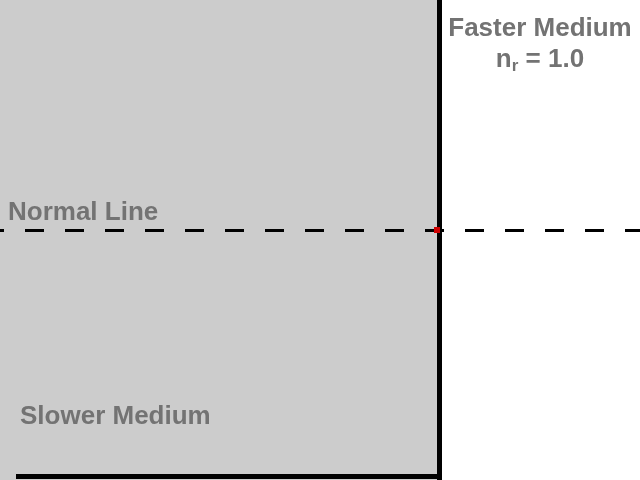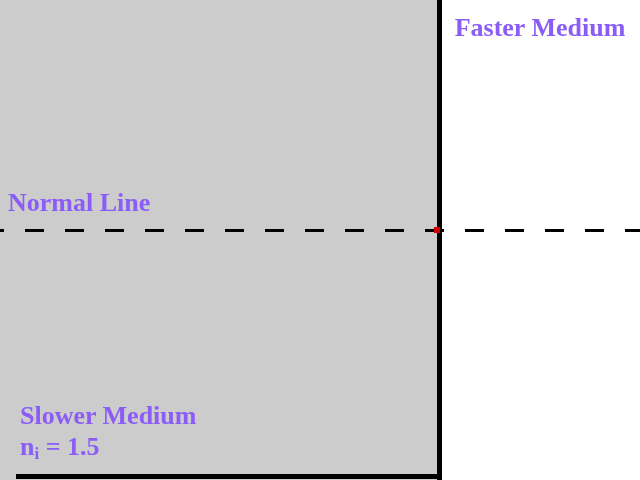--- a/index.html
+++ b/index.html
@@ -48,70 +48,69 @@
   }
   
   .incidence-dot {
     position: absolute;
     left: 434px; top: 227px;
     width: 6px; height: 6px;
     background: #cc0000;
   }
   .label {
     position: absolute;
-    color: #8b5cf6;
+    color: #737373;
     font-weight: bold;
     font-size: 26px;
     line-height: 31px;
     white-space: nowrap;
-    font-family: Liberation Serif, serif;
   }
   .label sub {
     font-size: 17px;
     line-height: 0;
     vertical-align: baseline;
     position: relative;
     top: 4px;
   }
   .label-faster {
     left: 440px; top: 12px;
     width: 200px;
     text-align: center;
   }
   .label-slower {
     left: 20px; top: 400px;
     width: 200px;
     text-align: left;
   }
   .label-normal {
-    left: 8px; top: 188px;
+    left: 8px; top: 196px;
     line-height: 30px;
   }
 </style>
 </head>
 <body>
 
 <div class="stage">
 
   <div class="medium-slower" style="background-color: rgb(204, 204, 204);"></div>
 
   <div class="boundary-line" style="background-color: rgb(0, 0, 0);"></div>
 
   <div class="bottom-bar" style="background-color: rgb(0, 0, 0);"></div>
 
   <div class="normal-line"></div>
 
   <div class="incidence-dot" style="background-color: rgb(204, 0, 0);"></div>
 
   <div class="label label-faster">
     <div>Faster Medium</div>
+    <div><span>n</span><sub>r</sub><span> = 1.0</span></div>
   </div>
 
   <div class="label label-normal">
     <span>Normal Line</span>
   </div>
 
   <div class="label label-slower">
     <div>Slower Medium</div>
-    <div><span>n</span><sub>i</sub><span> = 1.5</span></div>
   </div>
 
 </div>
 
 </body></html>

